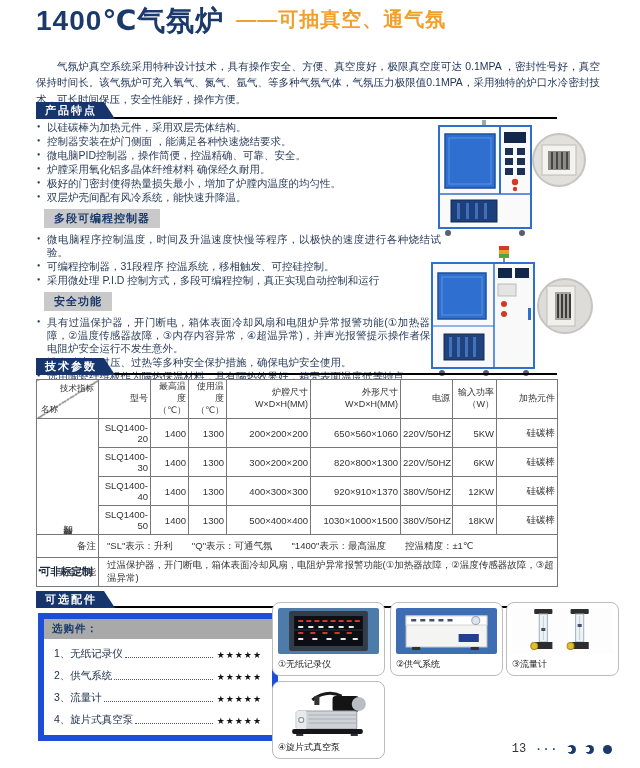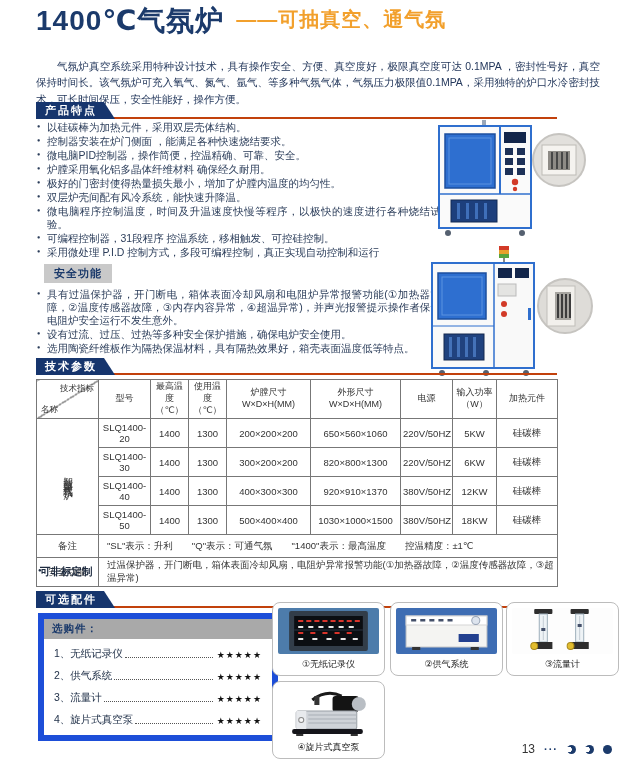--- a/index.html
+++ b/index.html
@@ -8,42 +8,42 @@
 
   
   .title-row{position:absolute;left:36px;top:6px;display:flex;align-items:flex-start;gap:12px;}
   .main-title{font-size:28px;font-weight:bold;color:#1b3a6b;letter-spacing:1px;line-height:1.1;}
   .sub-title{font-size:20px;font-weight:bold;color:#f2a02c;padding-bottom:3px;letter-spacing:1px;}
 
   .intro{position:absolute;left:36px;top:47px;width:564px;font-size:10.5px;line-height:1.6;
          text-align:justify;text-indent:2em;color:#24385c;}
 
   
-  .section-header{position:absolute;left:36px;width:521px;border-bottom:2px solid #c2410c;height:17px;}
+  .section-header{position:absolute;left:36px;width:521px;border-bottom:2px solid #000000;height:17px;}
   .badge{display:inline-block;background:#16356d;color:#fff;font-size:11px;font-weight:bold;
          padding:2px 18px 2px 9px;height:13px;line-height:13px;letter-spacing:2px;
          clip-path:polygon(0 0,calc(100% - 11px) 0,100% 100%,0 100%);}
 
   
   .text-col{position:absolute;left:37px;top:121px;width:404px;}
   ul.bullets{list-style:none;margin:0 0 0 0;padding:0;}
   ul.bullets li{position:relative;padding-left:10px;font-size:10.5px;line-height:1.24;
                 margin-bottom:1px;color:#2b3d5a;text-align:justify;}
   ul.bullets li::before{content:"●";position:absolute;left:0;top:2px;font-size:5.5px;color:#2b3d5a;}
   .sub-heading{display:inline-block;background:#c9c9c9;color:#1b3a6b;font-weight:bold;
                font-size:11px;padding:2px 10px;margin:4px 0 5px 7px;letter-spacing:1px;}
 
   
   .fig1{position:absolute;left:436px;top:118px;width:152px;height:126px;}
   .fig2{position:absolute;left:428px;top:246px;width:166px;height:132px;}
 
   
   .specs-table-wrap{position:absolute;left:36px;top:379px;width:521px;}
   table{border-collapse:collapse;width:100%;table-layout:fixed;background:#fff;}
-  th,td{border:1px solid #777;text-align:center;vertical-align:middle;color:#333;
+  th,td{border:1px solid #777;text-align:right;vertical-align:middle;color:#333;
         font-weight:normal;padding:1px 2px;overflow:hidden;}
   tr.head th{height:36px;font-size:9px;white-space:pre-line;line-height:1.3;}
   tr.data td{height:26px;font-size:9.5px;}
   .diag{position:relative;background:linear-gradient(to bottom right,
          #fff calc(50% - 0.6px),#777 calc(50% - 0.6px),#777 calc(50% + 0.6px),#fff calc(50% + 0.6px));}
   .diag .tr{position:absolute;top:3px;right:4px;font-size:8.5px;}
   .diag .bl{position:absolute;bottom:3px;left:4px;font-size:8.5px;}
   .vlabel{writing-mode:vertical-rl;text-orientation:upright;font-size:11px;letter-spacing:2px;
           color:#333;background:#fff;}
   tr.noterow td{height:20px;font-size:9.5px;}
@@ -57,29 +57,29 @@
              padding-bottom:8px;}
   .opt-bar{background:#a9a9a9;color:#1b3a6b;font-weight:bold;font-size:10.5px;padding:3px 8px;letter-spacing:1px;}
   .opt-item{display:flex;align-items:flex-end;font-size:10.5px;color:#22324a;padding:0 10px;margin-top:8px;}
   .opt-item .nm{white-space:nowrap;}
   .opt-item .leader{flex:1;border-bottom:1px dotted #555;margin:0 4px 3px 2px;min-width:10px;}
   .opt-item .stars{font-size:9px;letter-spacing:1px;color:#111;padding-bottom:1px;}
 
   .acc-card{position:absolute;width:113px;height:74px;border:1px solid #bcbcbc;border-radius:8px;
             background:#fff;box-sizing:border-box;padding:5px 5px 2px;}
   .acc-card .img{height:46px;border-radius:2px;overflow:hidden;}
-  .acc-card .cap{text-align:center;font-size:9px;color:#222;margin-top:4px;}
+  .acc-card .cap{font-size:9px;color:#222;margin-top:4px;}
   .card1{left:272px;top:602px;}
   .card2{left:390px;top:602px;}
   .card3{left:506px;top:602px;}
   .card4{left:272px;top:681px;height:78px;}
   .card4 .img{height:50px;}
 
   
-  .footer{position:absolute;right:28px;top:742px;display:flex;align-items:center;gap:9px;}
+  .footer{position:absolute;right:28px;top:742px;display:flex;align-items:center;gap:9px;font-family:Liberation Mono, monospace;}
   .pg-num{font-size:12px;color:#333;}
   .pg-dots{font-size:11px;color:#1b3a6b;font-weight:bold;letter-spacing:1px;}
   .crescent{width:9px;height:9px;border-radius:50%;
             background:radial-gradient(circle at 22% 50%, #fff 0 2.6px, #1b3a6b 3px);}
   .dot{width:9px;height:9px;border-radius:50%;background:#1b3a6b;}
 </style>
 </head>
 <body>
 
 <div class="page">
@@ -97,20 +97,21 @@
 
   <div class="text-col">
     <ul class="bullets">
       <li>以硅碳棒为加热元件，采用双层壳体结构。</li>
       <li>控制器安装在炉门侧面 ，能满足各种快速烧结要求。</li>
       <li>微电脑PID控制器，操作简便，控温精确、可靠、安全。</li>
       <li>炉膛采用氧化铝多晶体纤维材料 确保经久耐用。</li>
       <li>极好的门密封使得热量损失最小，增加了炉膛内温度的均匀性。</li>
       <li>双层炉壳间配有风冷系统，能快速升降温。</li>
     </ul>
+    <div class="sub-heading">多段可编程控制器</div>
     <ul class="bullets">
       <li>微电脑程序控制温度，时间及升温速度快慢等程序，以极快的速度进行各种烧结试验。</li>
       <li>可编程控制器，31段程序 控温系统，移相触发、可控硅控制。</li>
       <li>采用微处理 P.I.D 控制方式，多段可编程控制，真正实现自动控制和运行</li>
     </ul>
     <div class="sub-heading">安全功能</div>
     <ul class="bullets">
       <li>具有过温保护器，开门断电，箱体表面冷却风扇和电阻炉异常报警功能(①加热器故障，②温度传感器故障，③内存内容异常，④超温异常)，并声光报警提示操作者保证电阻炉安全运行不发生意外。</li>
       <li>设有过流、过压、过热等多种安全保护措施，确保电炉安全使用。</li>
       <li>选用陶瓷纤维板作为隔热保温材料，具有隔热效果好，箱壳表面温度低等特点。</li>

